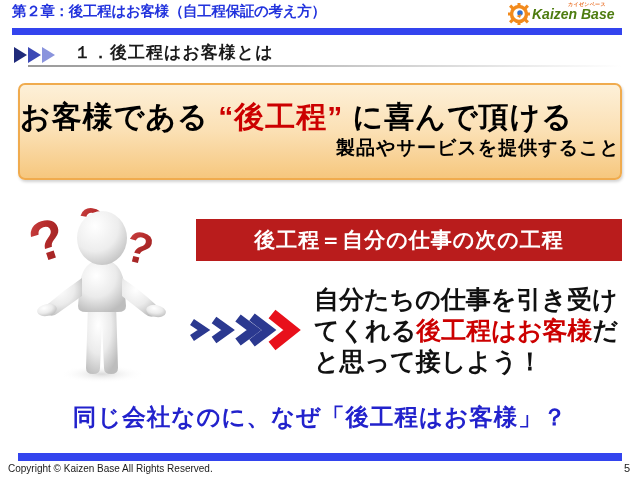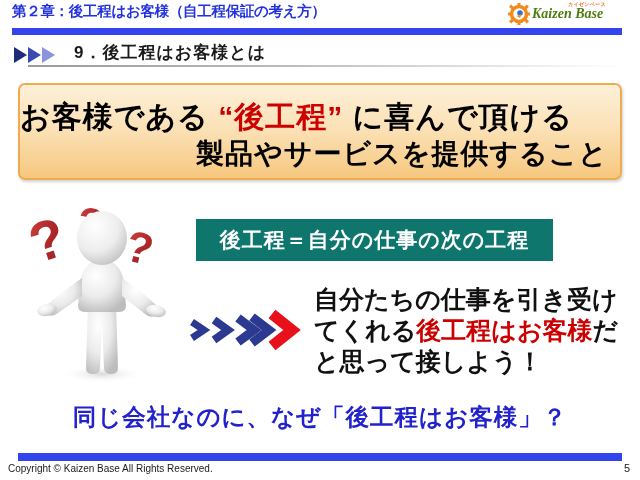--- a/index.html
+++ b/index.html
@@ -5,21 +5,21 @@
   * { margin:0; padding:0; box-sizing:border-box; }
   html,body { width:640px; height:480px; }
   body {
     font-family:"Liberation Sans","DejaVu Sans",sans-serif;
     background:#ffffff;
     position:relative;
     overflow:hidden;
   }
 
   
-  #slide-header { position:absolute; left:0; top:0; width:640px; height:40px;font-family:Liberation Serif, serif; }
+  #slide-header { position:absolute; left:0; top:0; width:640px; height:40px; }
   #chapter-title {
     position:absolute; left:12px; top:2px;
     font-size:14.5px; font-weight:bold; color:#2233dd;
     letter-spacing:-0.3px; white-space:nowrap;
   }
   #header-rule {
     position:absolute; left:12px; top:28px; width:610px; height:7px;
     background:#3344ee;
   }
 
@@ -58,33 +58,33 @@
     background:linear-gradient(to bottom,#fdf0d8 0%,#fbe0b4 50%,#f6c77e 100%);
     box-shadow:1px 2px 3px rgba(0,0,0,0.18);
   }
   #statement-line-1 {
     position:absolute; left:0; top:12px; width:100%;
     text-align:left; font-size:30px; font-weight:bold; color:#000000;
     letter-spacing:1px; white-space:nowrap;
   }
   #statement-line-2 {
     position:absolute; left:0; top:50px; width:100%;
-    text-align:right; padding-right:12px;
-    font-size:28px; font-weight:bold; color:#000000;
+    text-align:right; padding-right:0;
+    font-size:19px; font-weight:bold; color:#000000;
     letter-spacing:1px; white-space:nowrap;
   }
   .emph-red { color:#cc0000; }
 
   
   #puzzled-figure { position:absolute; left:22px; top:198px; width:166px; height:190px; }
 
   
   #definition-banner {
-    position:absolute; left:196px; top:219px; width:357px; height:42px;
-    background:#0f766e;
+    position:absolute; left:196px; top:219px; width:426px; height:42px;
+    background:#b91c1c;
   }
   #definition-text {
     position:absolute; left:0; top:7px; width:100%;
     text-align:center; font-size:21px; font-weight:bold; color:#ffffff;
     letter-spacing:1px; white-space:nowrap;
   }
 
   
   #chevron-arrows { position:absolute; left:188px; top:306px; width:122px; height:48px; }
 
@@ -150,21 +150,21 @@
 </div>
 
 <div id="section-heading">
   <div id="section-arrows">
     <svg width="52" height="18" viewBox="0 0 52 18">
       <polygon points="0,1 13,9 0,17" fill="#1f2a7a"></polygon>
       <polygon points="14,1 27,9 14,17" fill="#3c49b5"></polygon>
       <polygon points="28,1 41,9 28,17" fill="#8a94dd"></polygon>
     </svg>
   </div>
-  <div id="section-label">9．後工程はお客様とは</div>
+  <div id="section-label">１．後工程はお客様とは</div>
 </div>
 <div id="section-underline"></div>
 
 <div id="statement-box">
   <div id="statement-line-1"><span>お客様である </span><span class="emph-red">“</span><span class="emph-red">後工程</span><span class="emph-red">”</span><span> に喜んで頂ける</span></div>
   <div id="statement-line-2">製品やサービスを提供すること</div>
 </div>
 
 <div id="puzzled-figure">
   <svg width="166" height="190" viewBox="0 0 166 190">

